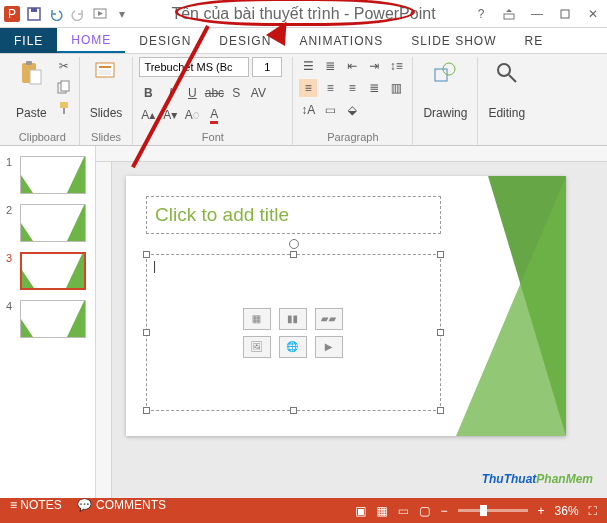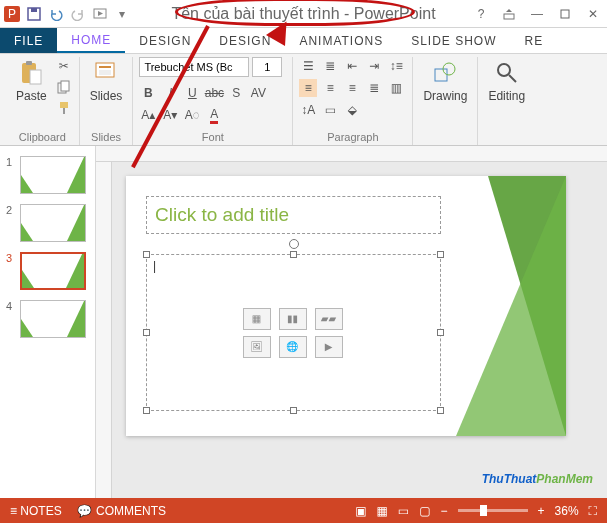--- a/index.html
+++ b/index.html
@@ -11,21 +11,21 @@
 .win-ctrl{margin-left:auto;display:flex;gap:8px;align-items:center}
 .win-ctrl .ico{width:20px;height:20px;display:flex;align-items:center;justify-content:center;color:#666}
 .tabs{height:26px;background:#fff;display:flex;align-items:stretch;border-bottom:1px solid #d4d4d4}
 .tab{padding:0 14px;display:flex;align-items:center;font-size:12px;color:#444;letter-spacing:1px;cursor:pointer}
 .tab.file{background:#0c4a6e;color:#fff}
 .tab.active{color:#8b5cf6;border-bottom:2px solid #0369a1}
 .ribbon{height:92px;background:#f3f3f3;border-bottom:1px solid #c9c9c9;display:flex;padding:3px 6px 0}
 .group{display:flex;flex-direction:column;border-right:1px solid #d8d8d8;padding:0 6px}
 .group-body{flex:1;display:flex;align-items:flex-start;gap:4px}
 .group-label{font-size:11px;color:#7a7a7a;text-align:center;padding:2px 0}
-.bigbtn{display:flex;flex-direction:column;align-items:center;gap:3px;padding:3px 4px;font-size:11px;color:#444;cursor:pointer}
+.bigbtn{display:flex;flex-direction:column;align-items:center;gap:20px;padding:3px 4px;font-size:11px;color:#444;cursor:pointer}
 .bigbtn .glyph{width:26px;height:26px}
 .stack{display:flex;flex-direction:column;gap:3px}
 .smbtn{width:18px;height:18px;display:flex;align-items:center;justify-content:center;color:#555;cursor:pointer}
 .font-row{display:flex;align-items:center;gap:3px;margin-bottom:3px}
 .font-name{width:110px;height:20px;border:1px solid #bfbfbf;background:#fff;font-size:11px;padding:0 4px;display:flex;align-items:center}
 .font-size{width:30px;height:20px;border:1px solid #bfbfbf;background:#fff;font-size:11px;display:flex;align-items:center;justify-content:center}
 .btn-row{display:flex;gap:4px;align-items:center}
 .bold{font-weight:bold}
 .ital{font-style:italic}
 .underl{text-decoration:underline}
@@ -45,21 +45,21 @@
 .canvas-wrap{position:absolute;top:30px;left:30px;right:20px;bottom:20px}
 .slide{position:absolute;top:0;left:0;width:440px;height:260px;background:#fff;box-shadow:0 1px 4px rgba(0,0,0,.25)}
 .tri-big{position:absolute;right:0;top:0;width:0;height:0;border-top:260px solid transparent;border-right:110px solid rgba(110,180,71,.75)}
 .tri-big2{position:absolute;right:0;top:0;width:0;height:0;border-bottom:260px solid transparent;border-right:78px solid rgba(86,156,50,.9)}
 .title-ph{position:absolute;top:20px;left:20px;right:125px;height:38px;border:1px dashed #9a9a9a;display:flex;align-items:center;padding:0 8px;color:#8ab545;font-size:19px}
 .body-ph{position:absolute;top:78px;left:20px;right:125px;bottom:25px;border:1px dashed #9a9a9a}
 .handle{width:7px;height:7px;background:#fff;border:1px solid #777;position:absolute}
 .rot{width:10px;height:10px;border:1px solid #777;border-radius:50%;background:#fff;position:absolute;left:50%;top:-16px;transform:translateX(-50%)}
 .content-icons{position:absolute;top:50%;left:50%;transform:translate(-50%,-50%);display:grid;grid-template-columns:repeat(3,30px);gap:6px}
 .ci{width:28px;height:22px;border:1px solid #b8b8b8;background:#f4f4f4;display:flex;align-items:center;justify-content:center;font-size:10px;color:#888}
-.statusbar{position:absolute;bottom:0;left:0;right:0;height:25px;background:#d04525;color:#fff;display:flex;align-items:center;padding:0 10px;font-size:11px;gap:16px}
+.statusbar{position:absolute;bottom:0;left:0;right:0;height:25px;background:#d04525;color:#fff;display:flex;padding:0 10px;font-size:11px;gap:16px}
 .statusbar .right{margin-left:auto;display:flex;align-items:center;gap:10px}
 .zoom-track{width:70px;height:3px;background:rgba(255,255,255,.5);position:relative}
 .zoom-thumb{position:absolute;width:7px;height:11px;background:#fff;top:-4px;left:22px}
 .watermark{position:absolute;right:14px;bottom:34px;font-size:23px;font-weight:bold;font-style:italic;color:#1160c9;pointer-events:none}
 .watermark .g{color:#6eb447}
 .anno-ellipse{position:absolute;top:-2px;left:175px;width:240px;height:28px;border:3px solid #c31212;border-radius:50%/60%;pointer-events:none;z-index:60}
 .anno-line{position:absolute;top:26px;left:206px;width:4px;height:160px;background:#c31212;transform:rotate(28deg);transform-origin:top;z-index:60;pointer-events:none}
 .anno-arrow{position:absolute;top:20px;left:270px;width:0;height:0;border-left:11px solid transparent;border-right:11px solid transparent;border-bottom:22px solid #c31212;transform:rotate(30deg);z-index:60;pointer-events:none}
 svg{display:block}
 </style>

